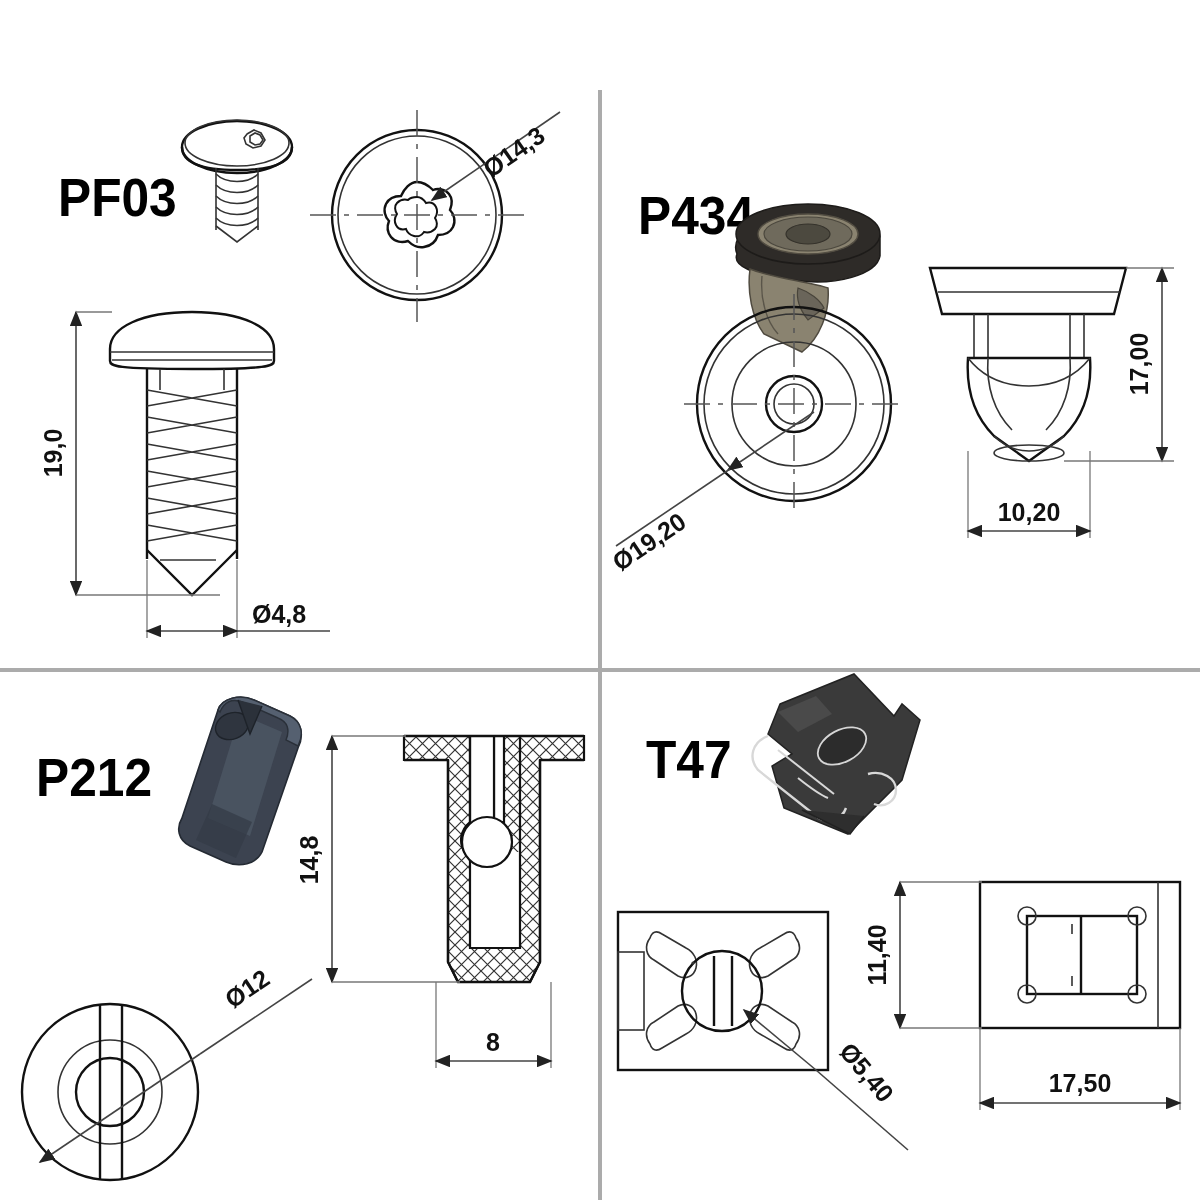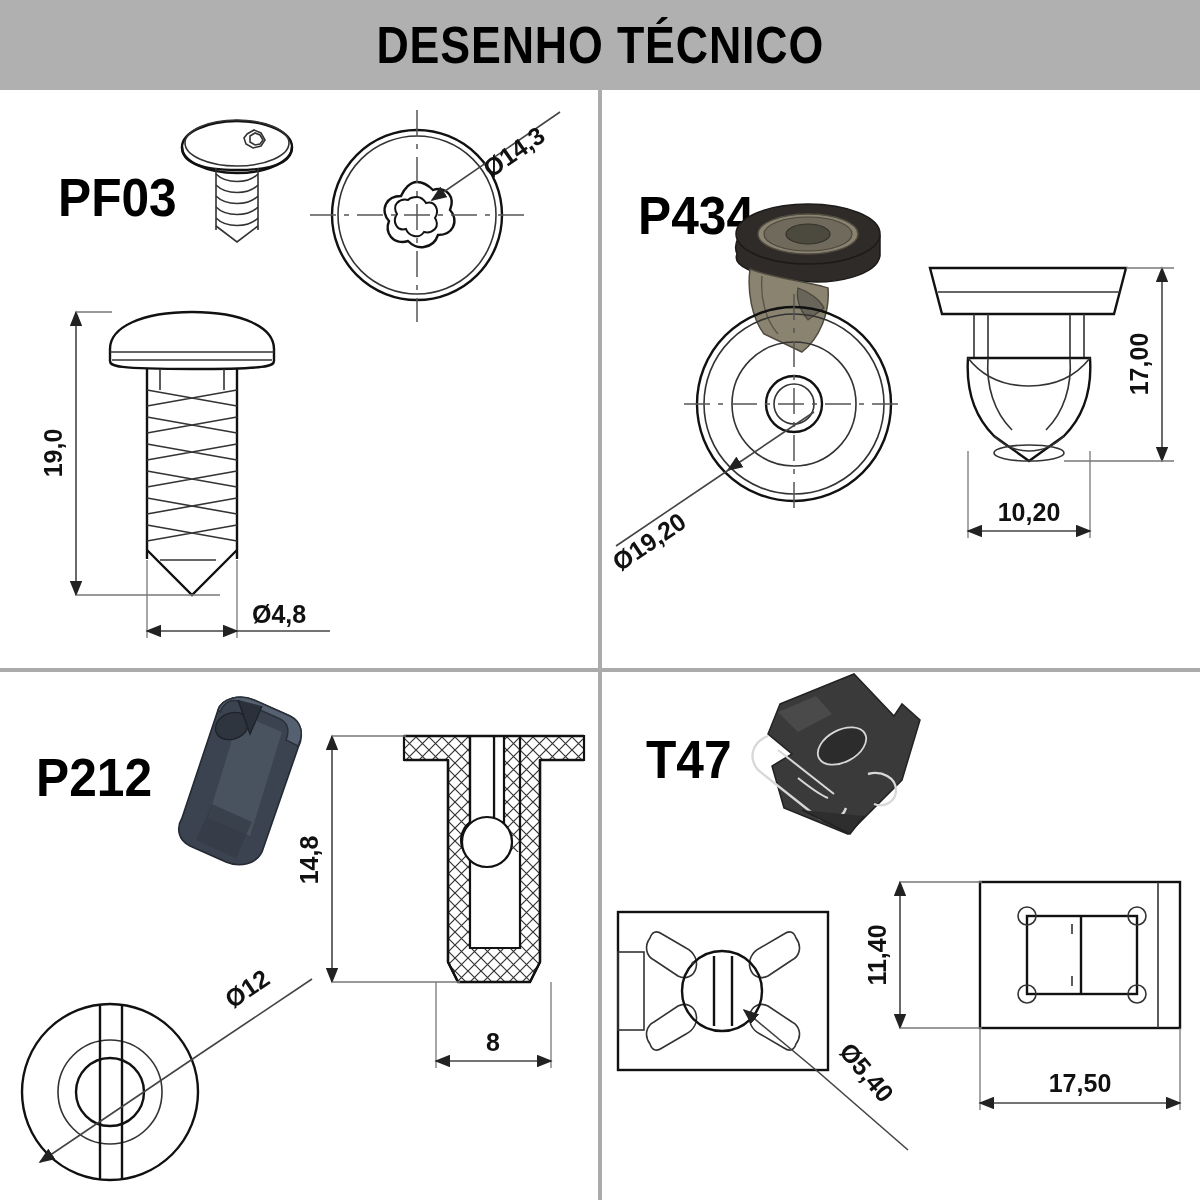--- a/index.html
+++ b/index.html
@@ -48,23 +48,20 @@
   .center-ln{stroke:#555;stroke-width:1.5;fill:none;stroke-dasharray:26 8 5 8;}
   .dimline{stroke:#444;stroke-width:1.6;fill:none;}
   .extline{stroke:#777;stroke-width:1.3;fill:none;}
   .hatch-fill{fill:url(#xhatch);stroke:#111;stroke-width:2.2;}
 </style>
 </head>
 <body>
 
 <div id="sheet">
 
-  <div id="header">
-    <div id="header-title">DESENHO TÉCNICO</div>
-  </div>
 
   <div id="grid">
 
     <div class="quad" id="q-pf03">
       <div class="part-label" style="left:58px;top:80px;font-size:54px;">PF03</div>
 
       <svg class="svg-layer" viewBox="0 0 598 578">
         <defs>
           <marker id="ar1" markerWidth="10" markerHeight="8" refX="9" refY="4" orient="auto">
             <path d="M0,0 L10,4 L0,8 z" fill="#222"></path>

